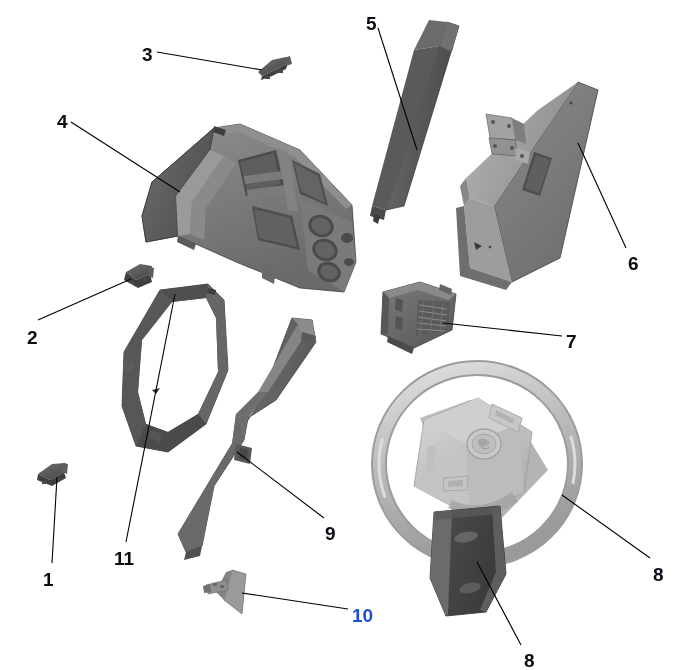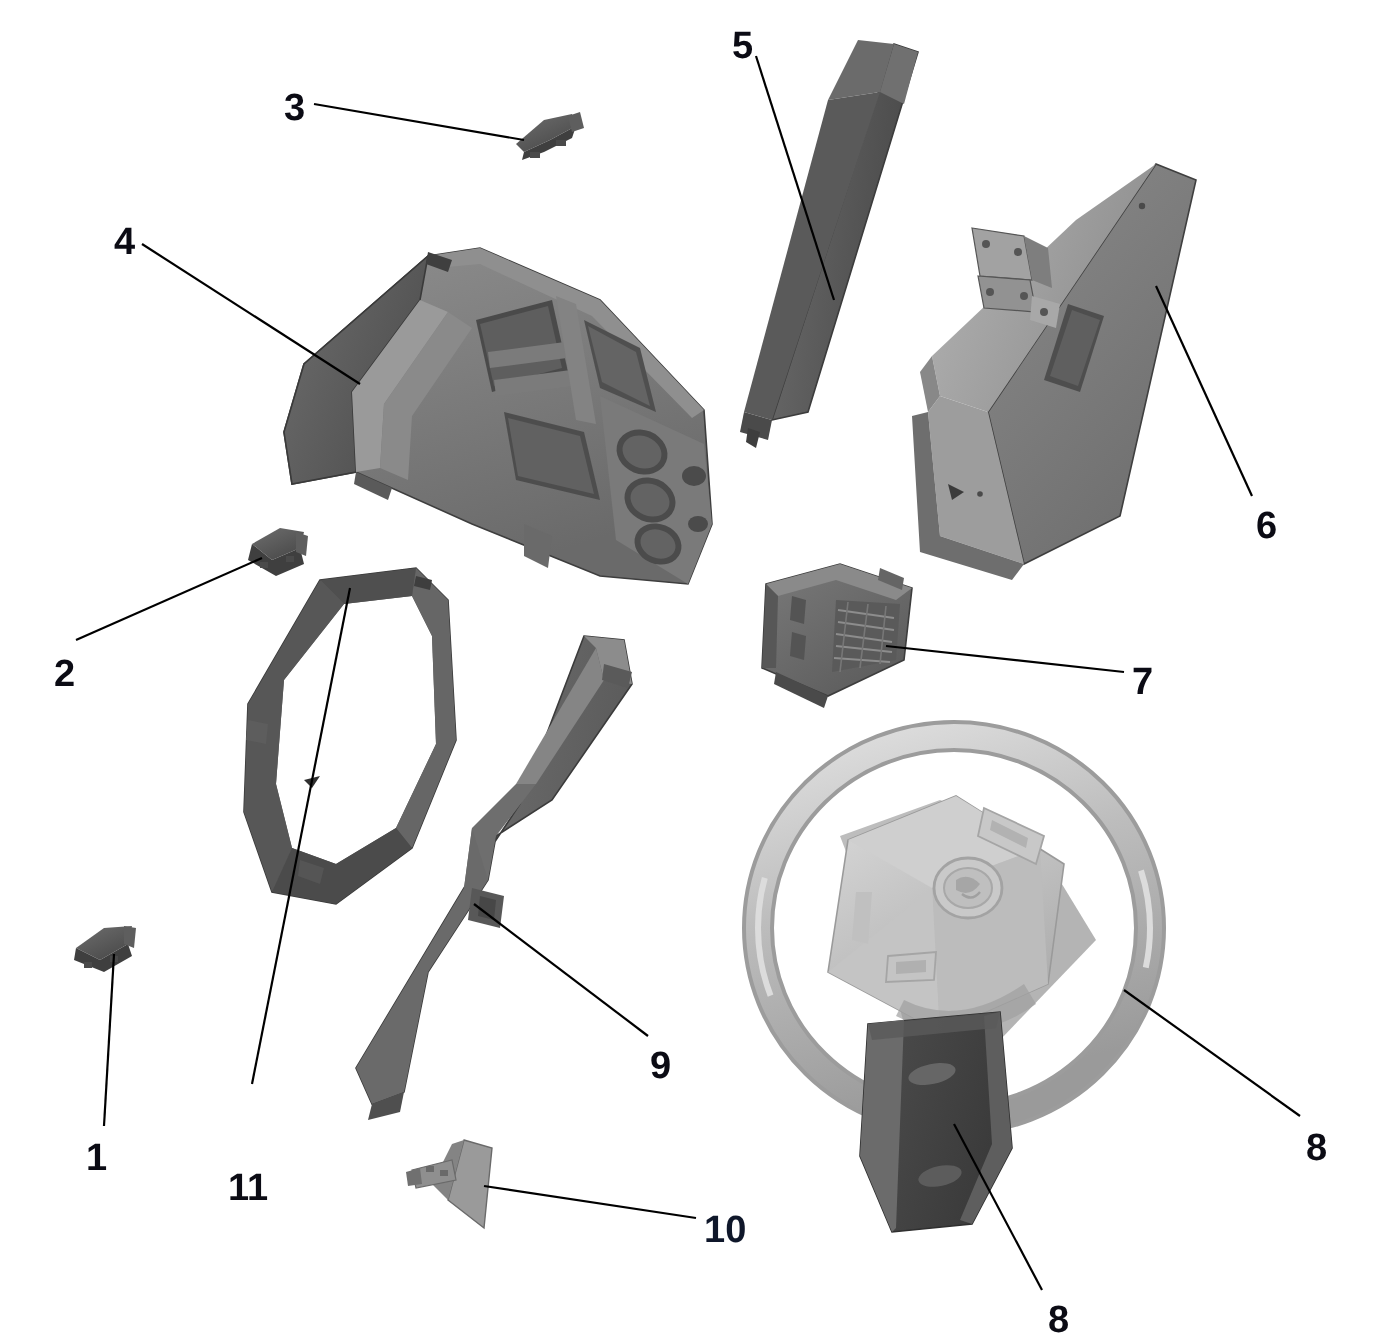--- a/index.html
+++ b/index.html
@@ -293,16 +293,16 @@
 <div id="labels">
     <div class="callout-label" style="left: 43px; top: 570px; color: rgb(11, 11, 20);">1</div>
     <div class="callout-label" style="left: 27px; top: 328px; color: rgb(11, 11, 20);">2</div>
     <div class="callout-label" style="left: 142px; top: 45px; color: rgb(11, 11, 20);">3</div>
     <div class="callout-label" style="left: 57px; top: 112px; color: rgb(11, 11, 20);">4</div>
     <div class="callout-label" style="left: 366px; top: 14px; color: rgb(11, 11, 20);">5</div>
     <div class="callout-label" style="left: 628px; top: 254px; color: rgb(11, 11, 20);">6</div>
     <div class="callout-label" style="left: 566px; top: 332px; color: rgb(11, 11, 20);">7</div>
     <div class="callout-label" style="left: 653px; top: 565px; color: rgb(11, 11, 20);">8</div>
     <div class="callout-label" style="left: 325px; top: 524px; color: rgb(11, 11, 20);">9</div>
-    <div class="callout-label" style="left: 352px; top: 606px; color: #0f172a;">10</div>
-    <div class="callout-label" style="left: 114px; top: 549px; color: rgb(11, 11, 20); margin-top: 36px;">11</div>
+    <div class="callout-label" style="left: 352px; top: 606px; color: #1d4ed8;">10</div>
+    <div class="callout-label" style="left: 114px; top: 549px; color: rgb(11, 11, 20);">11</div>
     <div class="callout-label" style="left: 524px; top: 651px; color: rgb(11, 11, 20);">8</div>
   </div>
 
 </body></html>

